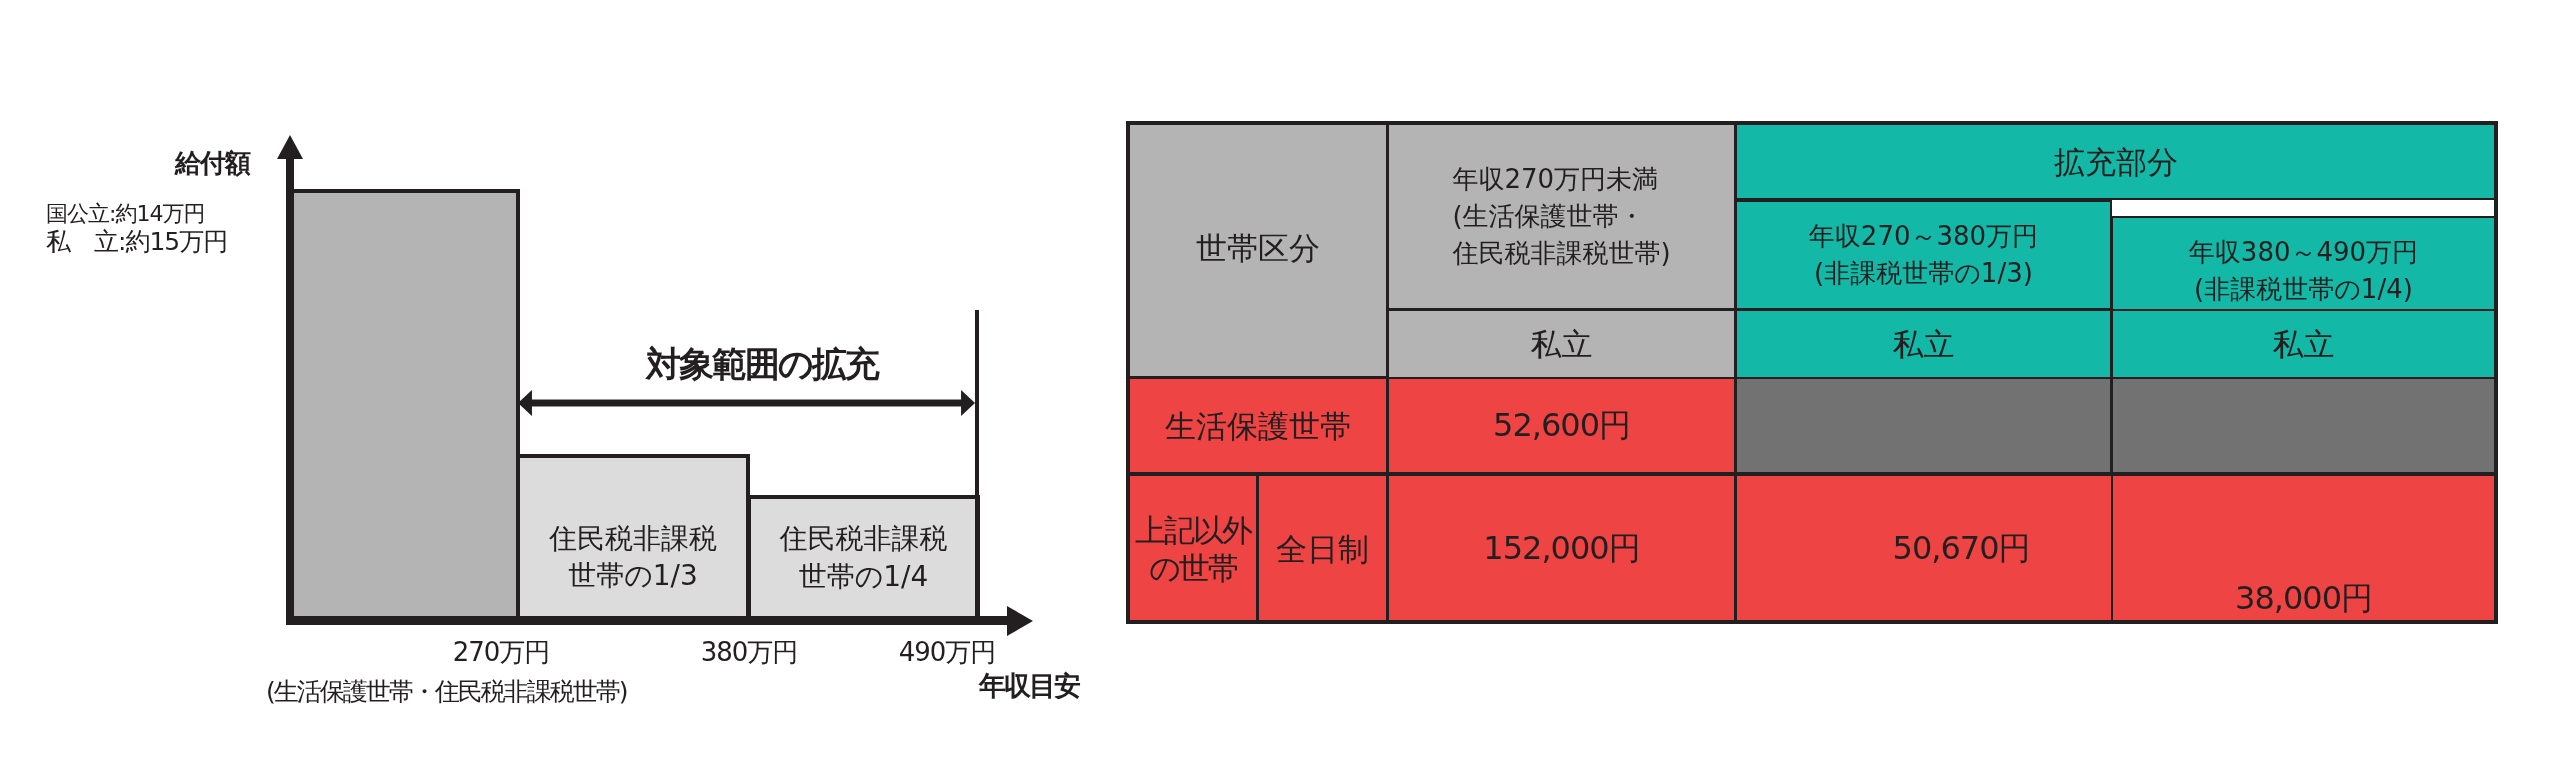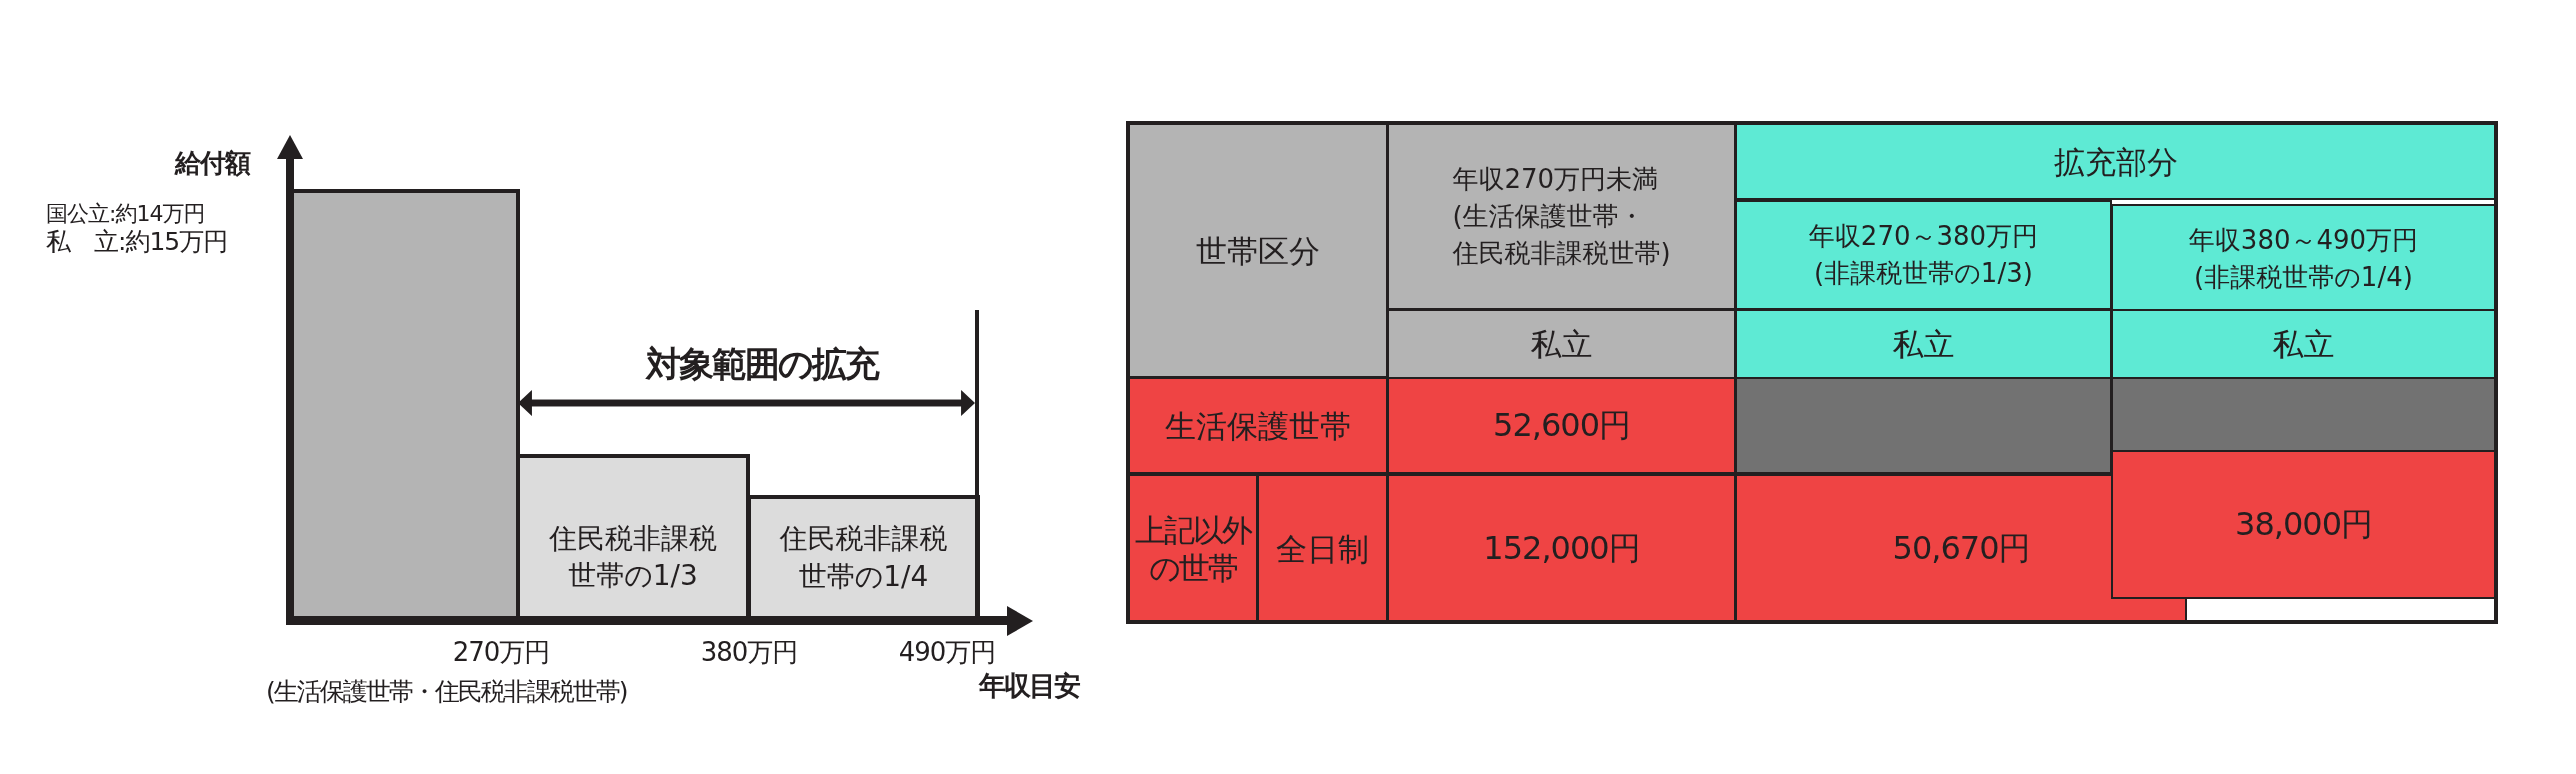--- a/index.html
+++ b/index.html
@@ -13,21 +13,21 @@
   .bar { position: absolute; box-sizing: border-box; border: 4px solid #231f20; border-bottom: none; }
   .bar-text { position: absolute; left: 0; right: 0; text-align: center; font-size: 28px; line-height: 38px; }
   .axis { position: absolute; background: #231f20; }
   .tick-label { position: absolute; font-size: 26px; line-height: 1; transform: translateX(-50%); white-space: nowrap; letter-spacing: -1px; }
 
   
   .cell { position: absolute; box-sizing: border-box; display: flex; align-items: center; justify-content: center;
           text-align: center; border: 2px solid #231f20; }
   .cell span { display: block; }
   .hdr-dark { background: #b4b4b4; }
-  .hdr-light { background: #5eead4; }
+  .hdr-light { background: #14b8a6; }
   .blank-dark { background: #727272; }
   .white { background: #ef4444; }
   .fs-hdr { font-size: 26px; line-height: 37px; }
   .fs-big { font-size: 31px; line-height: 40px; }
   .fs-val { font-size: 32px; letter-spacing: -1px; }
 </style>
 </head>
 <body>
 
 <div>
@@ -74,21 +74,21 @@
 
   <div class="abs txt" style="left:266px; top:679px; font-size:25px; letter-spacing:-2px;">(生活保護世帯・住民税非課税世帯)</div>
 
   <div class="abs txt bold" style="left:979px; top:672px; font-size:27px; letter-spacing:-2px;">年収目安</div>
 </div>
 
 <div>
 
   <div class="abs" style="left:1126px; top:121px; width:1372px; height:503px; box-sizing:border-box; border:4px solid #231f20; z-index:5; pointer-events:none;"></div>
 
-  <div class="cell hdr-dark fs-big" style="left:1128px; top:123px; width:260px; height:255px;">
+  <div class="cell hdr-dark fs-big" style="left:1128px; top:123px; width:260px; height:255px;font-family:Liberation Mono, monospace;">
     <span>世帯区分</span>
   </div>
 
   <div class="cell hdr-dark fs-hdr" style="left:1387px; top:123px; width:349px; height:187px; text-align:left;">
     <div>
       <span>年収270万円未満</span>
       <span>(生活保護世帯・</span>
       <span>住民税非課税世帯)</span>
     </div>
   </div>
@@ -97,21 +97,21 @@
     <span>拡充部分</span>
   </div>
 
   <div class="cell hdr-light fs-hdr" style="left:1735px; top:200px; width:377px; height:110px;">
     <div>
       <span>年収270～380万円</span>
       <span>(非課税世帯の1/3)</span>
     </div>
   </div>
 
-  <div class="cell hdr-light fs-hdr" style="left:2111px; top:204px; width:385px; height:110px;">
+  <div class="cell hdr-light fs-hdr" style="left:2111px; top:216px; width:385px; height:110px;">
     <div>
       <span>年収380～490万円</span>
       <span>(非課税世帯の1/4)</span>
     </div>
   </div>
 
   <div class="cell hdr-dark fs-big" style="left:1387px; top:309px; width:349px; height:70px;">
     <span>私立</span>
   </div>
   <div class="cell hdr-light fs-big" style="left:1735px; top:309px; width:377px; height:70px;">
@@ -138,17 +138,17 @@
   </div>
   <div class="cell white fs-big" style="left:1257px; top:474px; width:131px; height:149px;">
     <span>全日制</span>
   </div>
   <div class="cell white fs-val" style="left:1387px; top:474px; width:349px; height:149px;">
     <span>152,000円</span>
   </div>
   <div class="cell white fs-val" style="left:1735px; top:474px; width:452px; height:149px;">
     <span>50,670円</span>
   </div>
-  <div class="cell white fs-val" style="left:2111px; top:450px; width:385px; height:149px;">
+  <div class="cell white fs-val" style="left:2111px; top:474px; width:385px; height:149px;align-items:flex-end;">
     <span>38,000円</span>
   </div>
 </div>
 
 
 </body></html>

